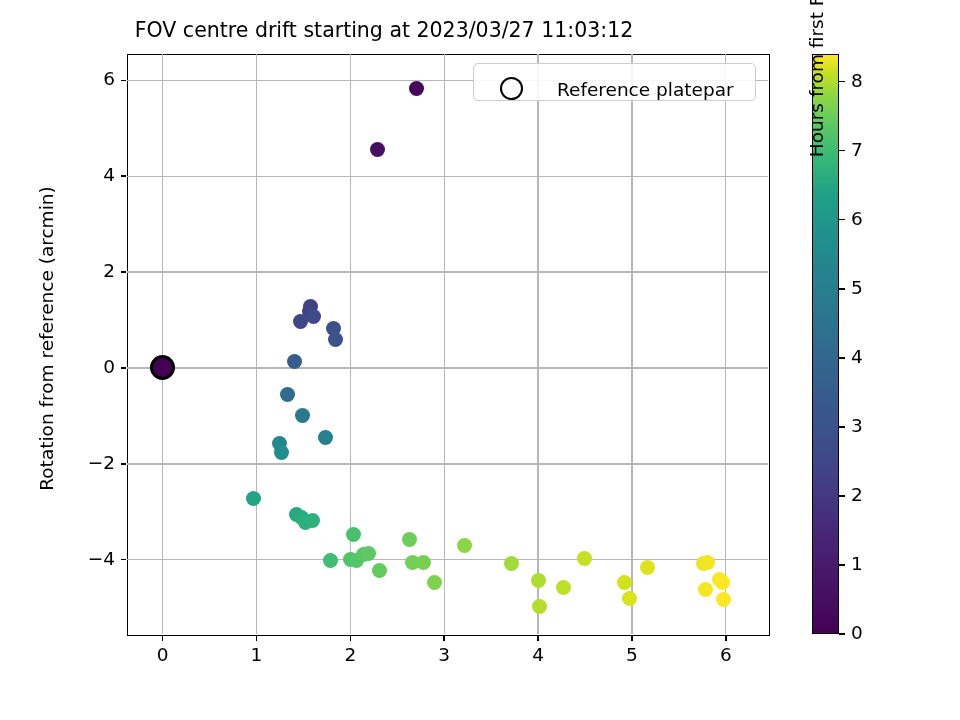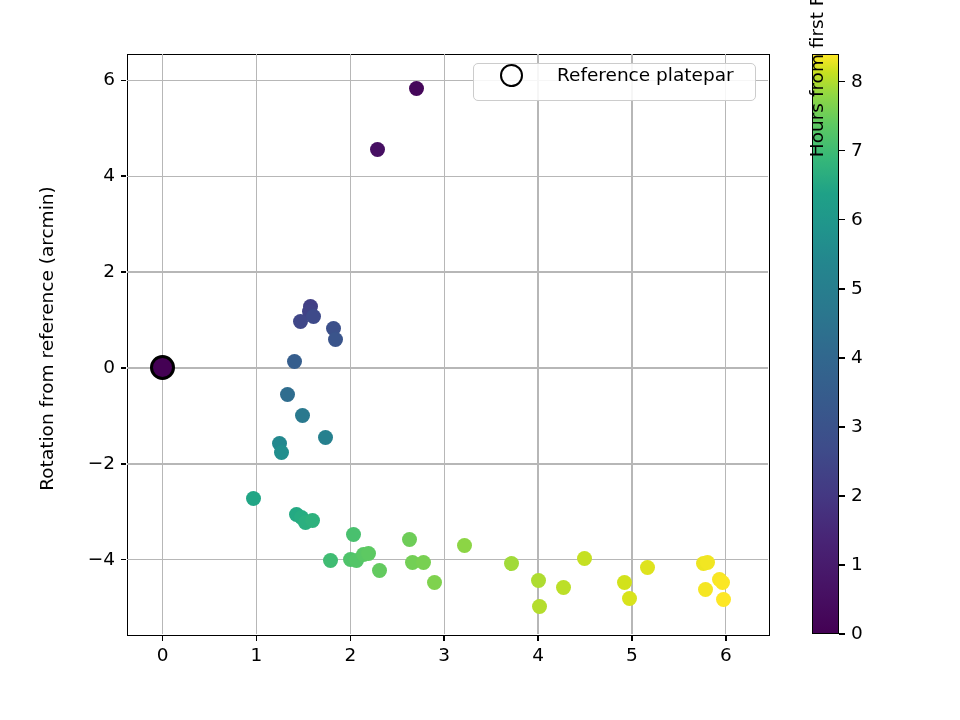--- a/index.html
+++ b/index.html
@@ -99,21 +99,21 @@
   #legend {
     position: absolute;
     left: 473px;
     top: 63px;
     width: 283px;
     height: 38px;
     border: 1px solid #cccccc;
     border-radius: 5px;
     background: rgba(255,255,255,0.88);
     display: flex;
-    align-items: flex-start;
+    align-items: flex-end;
     box-sizing: border-box;
   }
   #legend-swatch {
     width: 23px;
     height: 23px;
     border-radius: 50%;
     border: 2.2px solid #000000;
     box-sizing: border-box;
     background: transparent;
     margin-left: 26px;
@@ -169,20 +169,21 @@
     color: #000000;
     transform: rotate(-90deg);
     transform-origin: left top;
   }
 </style>
 </head>
 <body>
 
 <div id="figure">
 
+  <div class="fig-title">FOV centre drift starting at 2023/03/27 11:03:12</div>
 
   <div id="plot-frame"></div>
 
   <div id="grid-layer">
       <div class="grid-line grid-v" style="left: 161.963px; top: 54px; height: 580px;"></div>
       <div class="grid-line grid-v" style="left: 255.814px; top: 54px; height: 580px;"></div>
       <div class="grid-line grid-v" style="left: 349.665px; top: 54px; height: 580px;"></div>
       <div class="grid-line grid-v" style="left: 443.515px; top: 54px; height: 580px;"></div>
       <div class="grid-line grid-v" style="left: 537.366px; top: 54px; height: 580px;"></div>
       <div class="grid-line grid-v" style="left: 631.217px; top: 54px; height: 580px;"></div>

